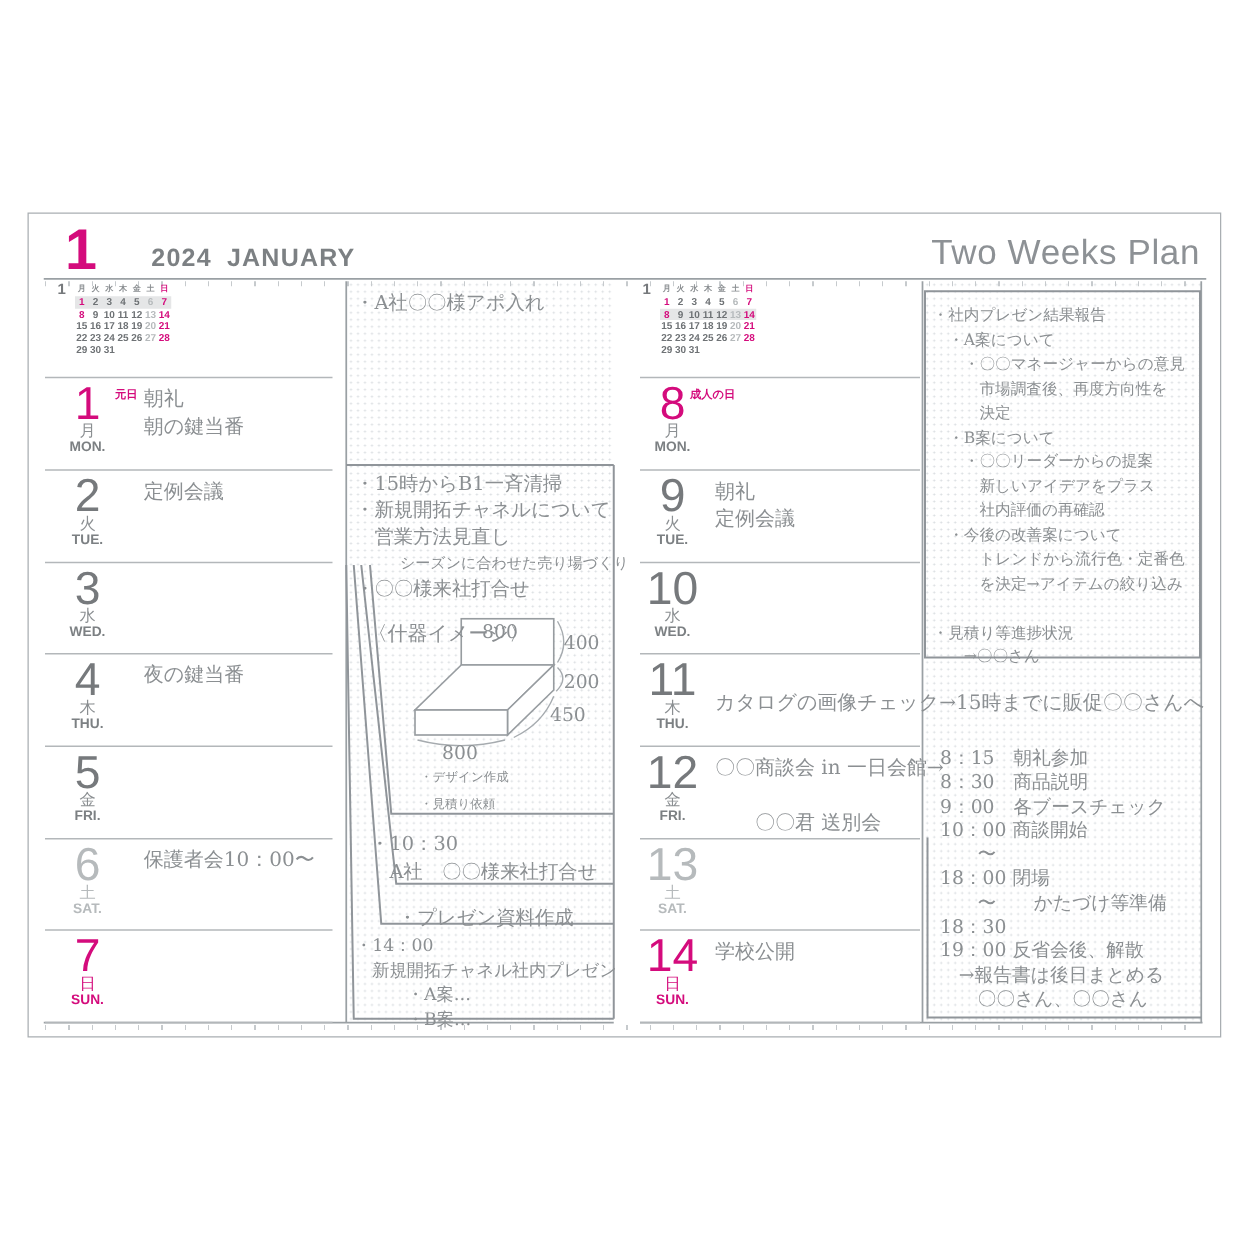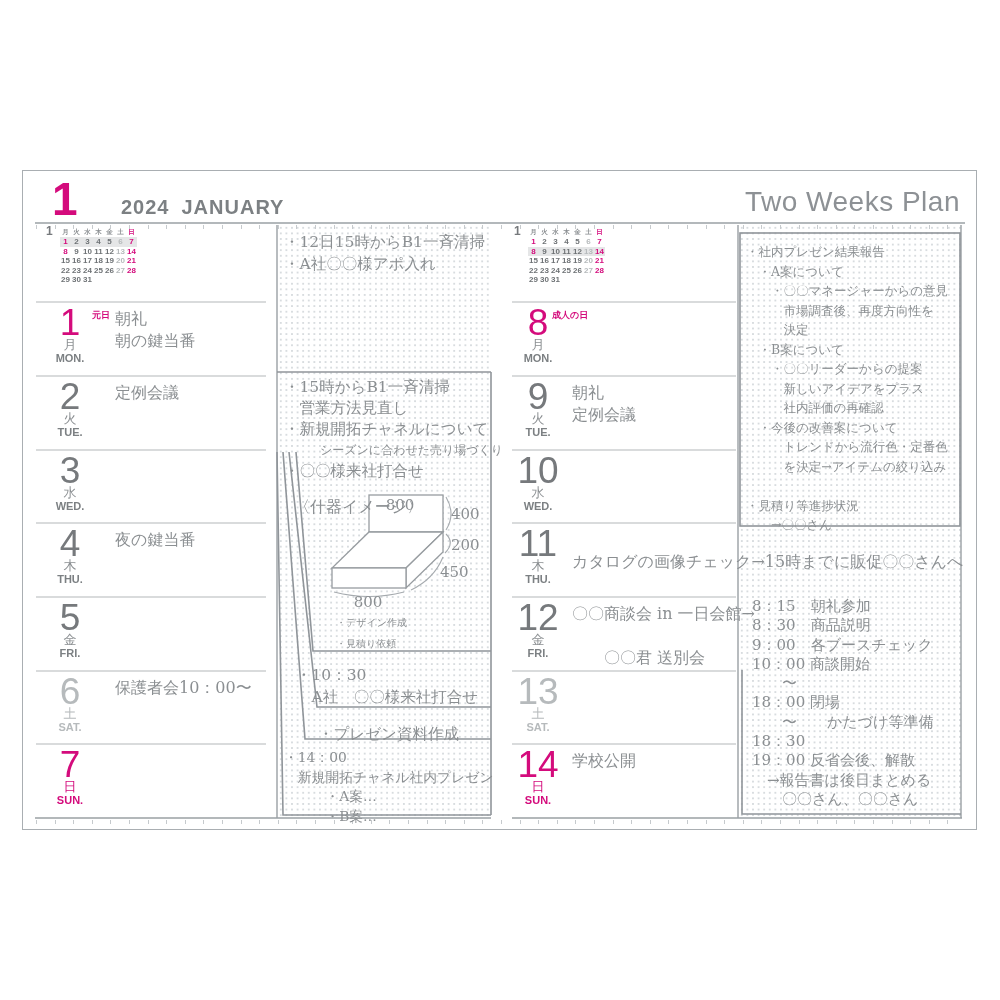--- a/index.html
+++ b/index.html
@@ -381,22 +381,22 @@
     <div class="de">SAT.</div>
     <div class="events"></div>
   </div>
   <div class="day-row row-right r6 sun">
     <div class="dn">14</div>
     <div class="dk">日</div>
     <div class="de">SUN.</div>
     <div class="events"><div class="ev">学校公開</div></div>
   </div>
 
-  <div class="note" id="n-box1"><div class="nline">・12日15時からB1一斉清掃</div><div class="nline">・A社〇〇様アポ入れ</div></div>
-  <div class="note" id="n-box2"><div class="nline">・15時からB1一斉清掃</div><div class="nline">　営業方法見直し</div><div class="nline">・新規開拓チャネルについて</div><div class="nline small">　　　シーズンに合わせた売り場づくり</div><div class="nline">・〇〇様来社打合せ</div></div>
+  <div class="note" id="n-box1"><div class="nline">・A社〇〇様アポ入れ</div></div>
+  <div class="note" id="n-box2"><div class="nline">・15時からB1一斉清掃</div><div class="nline">・新規開拓チャネルについて</div><div class="nline">　営業方法見直し</div><div class="nline small">　　　シーズンに合わせた売り場づくり</div><div class="nline">・〇〇様来社打合せ</div></div>
   <div class="note" id="fixture-caption">〈什器イメージ〉</div>
   <div class="note" id="n-design"><div class="nline">・デザイン作成</div><div class="nline">・見積り依頼</div></div>
   <div class="note" id="n-meeting"><div class="nline">・10：30</div><div class="nline">　A社　〇〇様来社打合せ</div></div>
   <div class="note" id="n-presen"><div class="nline">・プレゼン資料作成</div></div>
   <div class="note" id="n-presen2"><div class="nline">・14：00</div><div class="nline">　新規開拓チャネル社内プレゼン</div><div class="nline">　　　・A案…</div><div class="nline">　　　・B案…</div></div>
 
   <div class="note" id="n-report"><div class="nline">・社内プレゼン結果報告</div><div class="nline">　・A案について</div><div class="nline">　　・〇〇マネージャーからの意見</div><div class="nline">　　　市場調査後、再度方向性を</div><div class="nline">　　　決定</div><div class="nline">　・B案について</div><div class="nline">　　・〇〇リーダーからの提案</div><div class="nline">　　　新しいアイデアをプラス</div><div class="nline">　　　社内評価の再確認</div><div class="nline">　・今後の改善案について</div><div class="nline">　　　トレンドから流行色・定番色</div><div class="nline">　　　を決定→アイテムの絞り込み</div><div class="nline"></div><div class="nline">・見積り等進捗状況</div><div class="nline">　　→〇〇さん</div></div>
   <div class="note" id="n-schedule"><div class="nline">8：15　朝礼参加</div><div class="nline">8：30　商品説明</div><div class="nline">9：00　各ブースチェック</div><div class="nline">10：00 商談開始</div><div class="nline">　　〜</div><div class="nline">18：00 閉場</div><div class="nline">　　〜　　かたづけ等準備</div><div class="nline">18：30</div><div class="nline">19：00 反省会後、解散</div><div class="nline">　→報告書は後日まとめる</div><div class="nline">　　〇〇さん、〇〇さん</div></div>
 </div>
 

